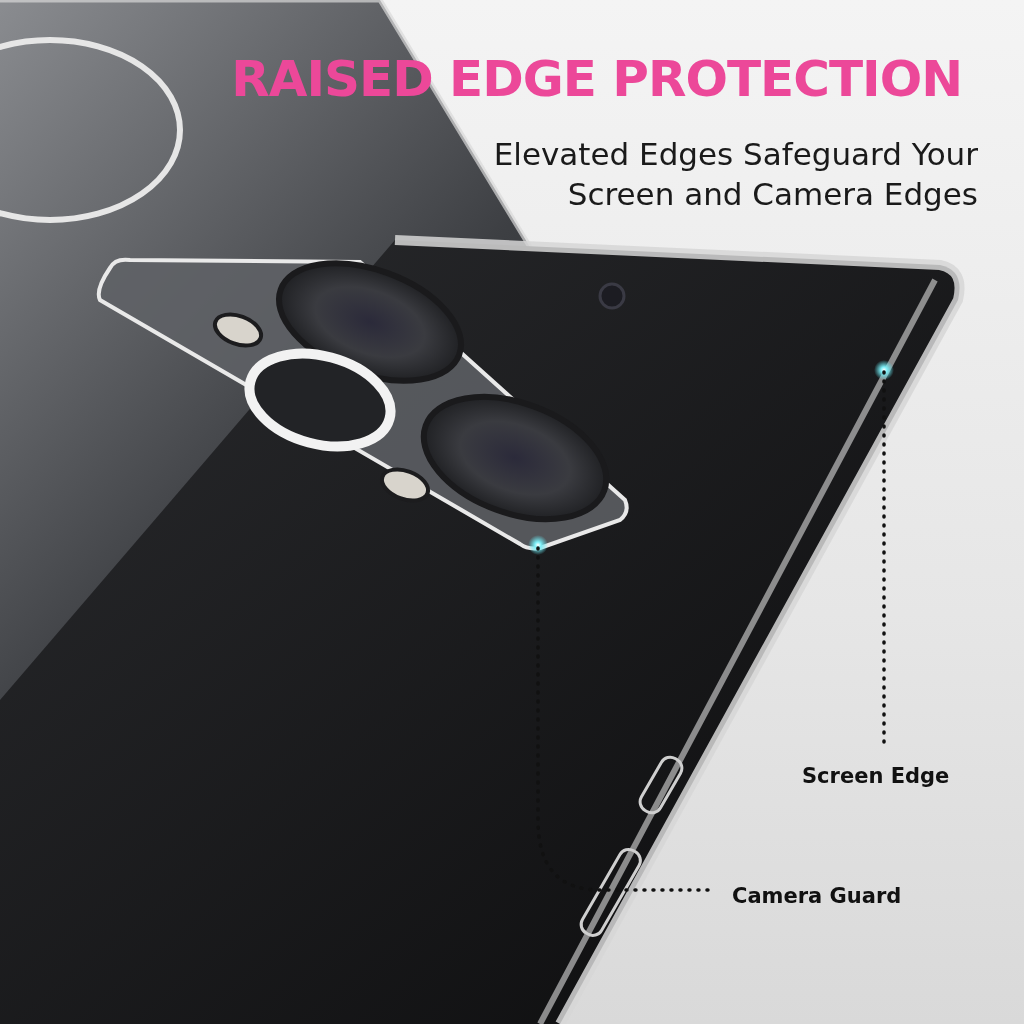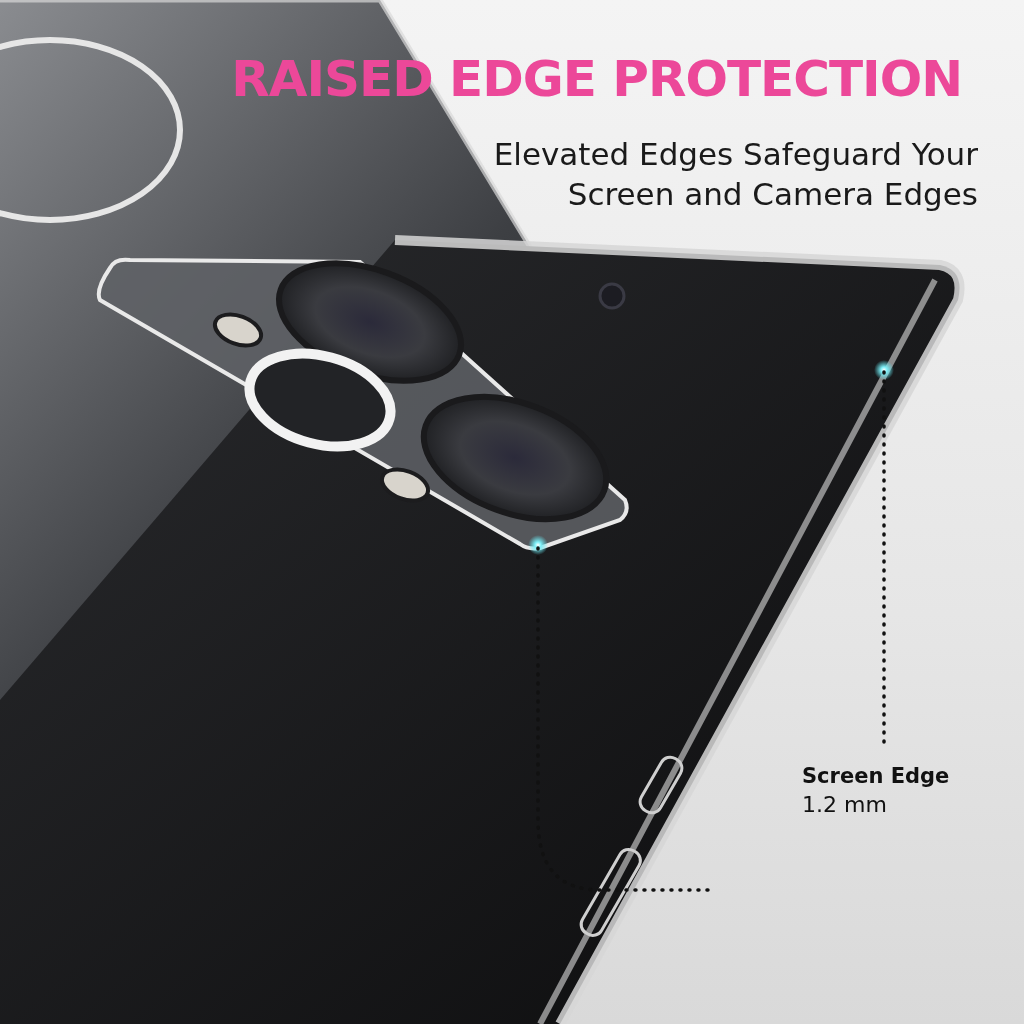--- a/index.html
+++ b/index.html
@@ -7,21 +7,21 @@
     background:linear-gradient(180deg,#f4f4f4 0%,#e6e6e6 60%,#d9d9d9 100%);
     font-family:"Liberation Sans",sans-serif;}
   .scene{position:absolute;inset:0;}
   .headline{position:absolute;right:46px;top:34px;margin:16px;
     font-family:"DejaVu Sans",sans-serif;font-weight:900;font-size:50px;letter-spacing:-1px;color:#ec4899;}
   .subtitle{position:absolute;right:46px;top:110px;text-align:right;
     font-family:"DejaVu Sans",sans-serif;font-size:31px;line-height:40px;color:#1a1a1a;font-weight:400;margin-top:24px;}
   .callout{position:absolute;font-family:"DejaVu Sans",sans-serif;color:#111;}
   .callout .t{font-weight:700;font-size:21px;line-height:28px;}
   .callout .v{font-size:22px;line-height:30px;}
-  .callout-screen{left:802px;top:762px;}
+  .callout-screen{left:802px;top:762px;text-align:center;}
   .callout-camera{left:732px;top:882px;}
 </style>
 </head>
 <body>
 
 <svg class="scene" width="1024" height="1024" viewBox="0 0 1024 1024">
   <defs>
     <linearGradient id="backG" x1="0" y1="0" x2="1" y2="1">
       <stop offset="0" stop-color="#8a8c90"></stop>
       <stop offset="0.5" stop-color="#3d3f43"></stop>
@@ -76,16 +76,16 @@
 </svg>
 
 <h1 class="headline">RAISED EDGE PROTECTION</h1>
 <div class="subtitle">
   <div>Elevated Edges Safeguard Your</div>
   <div>Screen and Camera Edges</div>
 </div>
 
 <div class="callout callout-screen">
   <div class="t">Screen Edge</div>
-  <div class="v">1.2 mm</div>
 </div>
 <div class="callout callout-camera">
+  <div class="t">Camera Guard</div>
 </div>
 
 </body></html>

